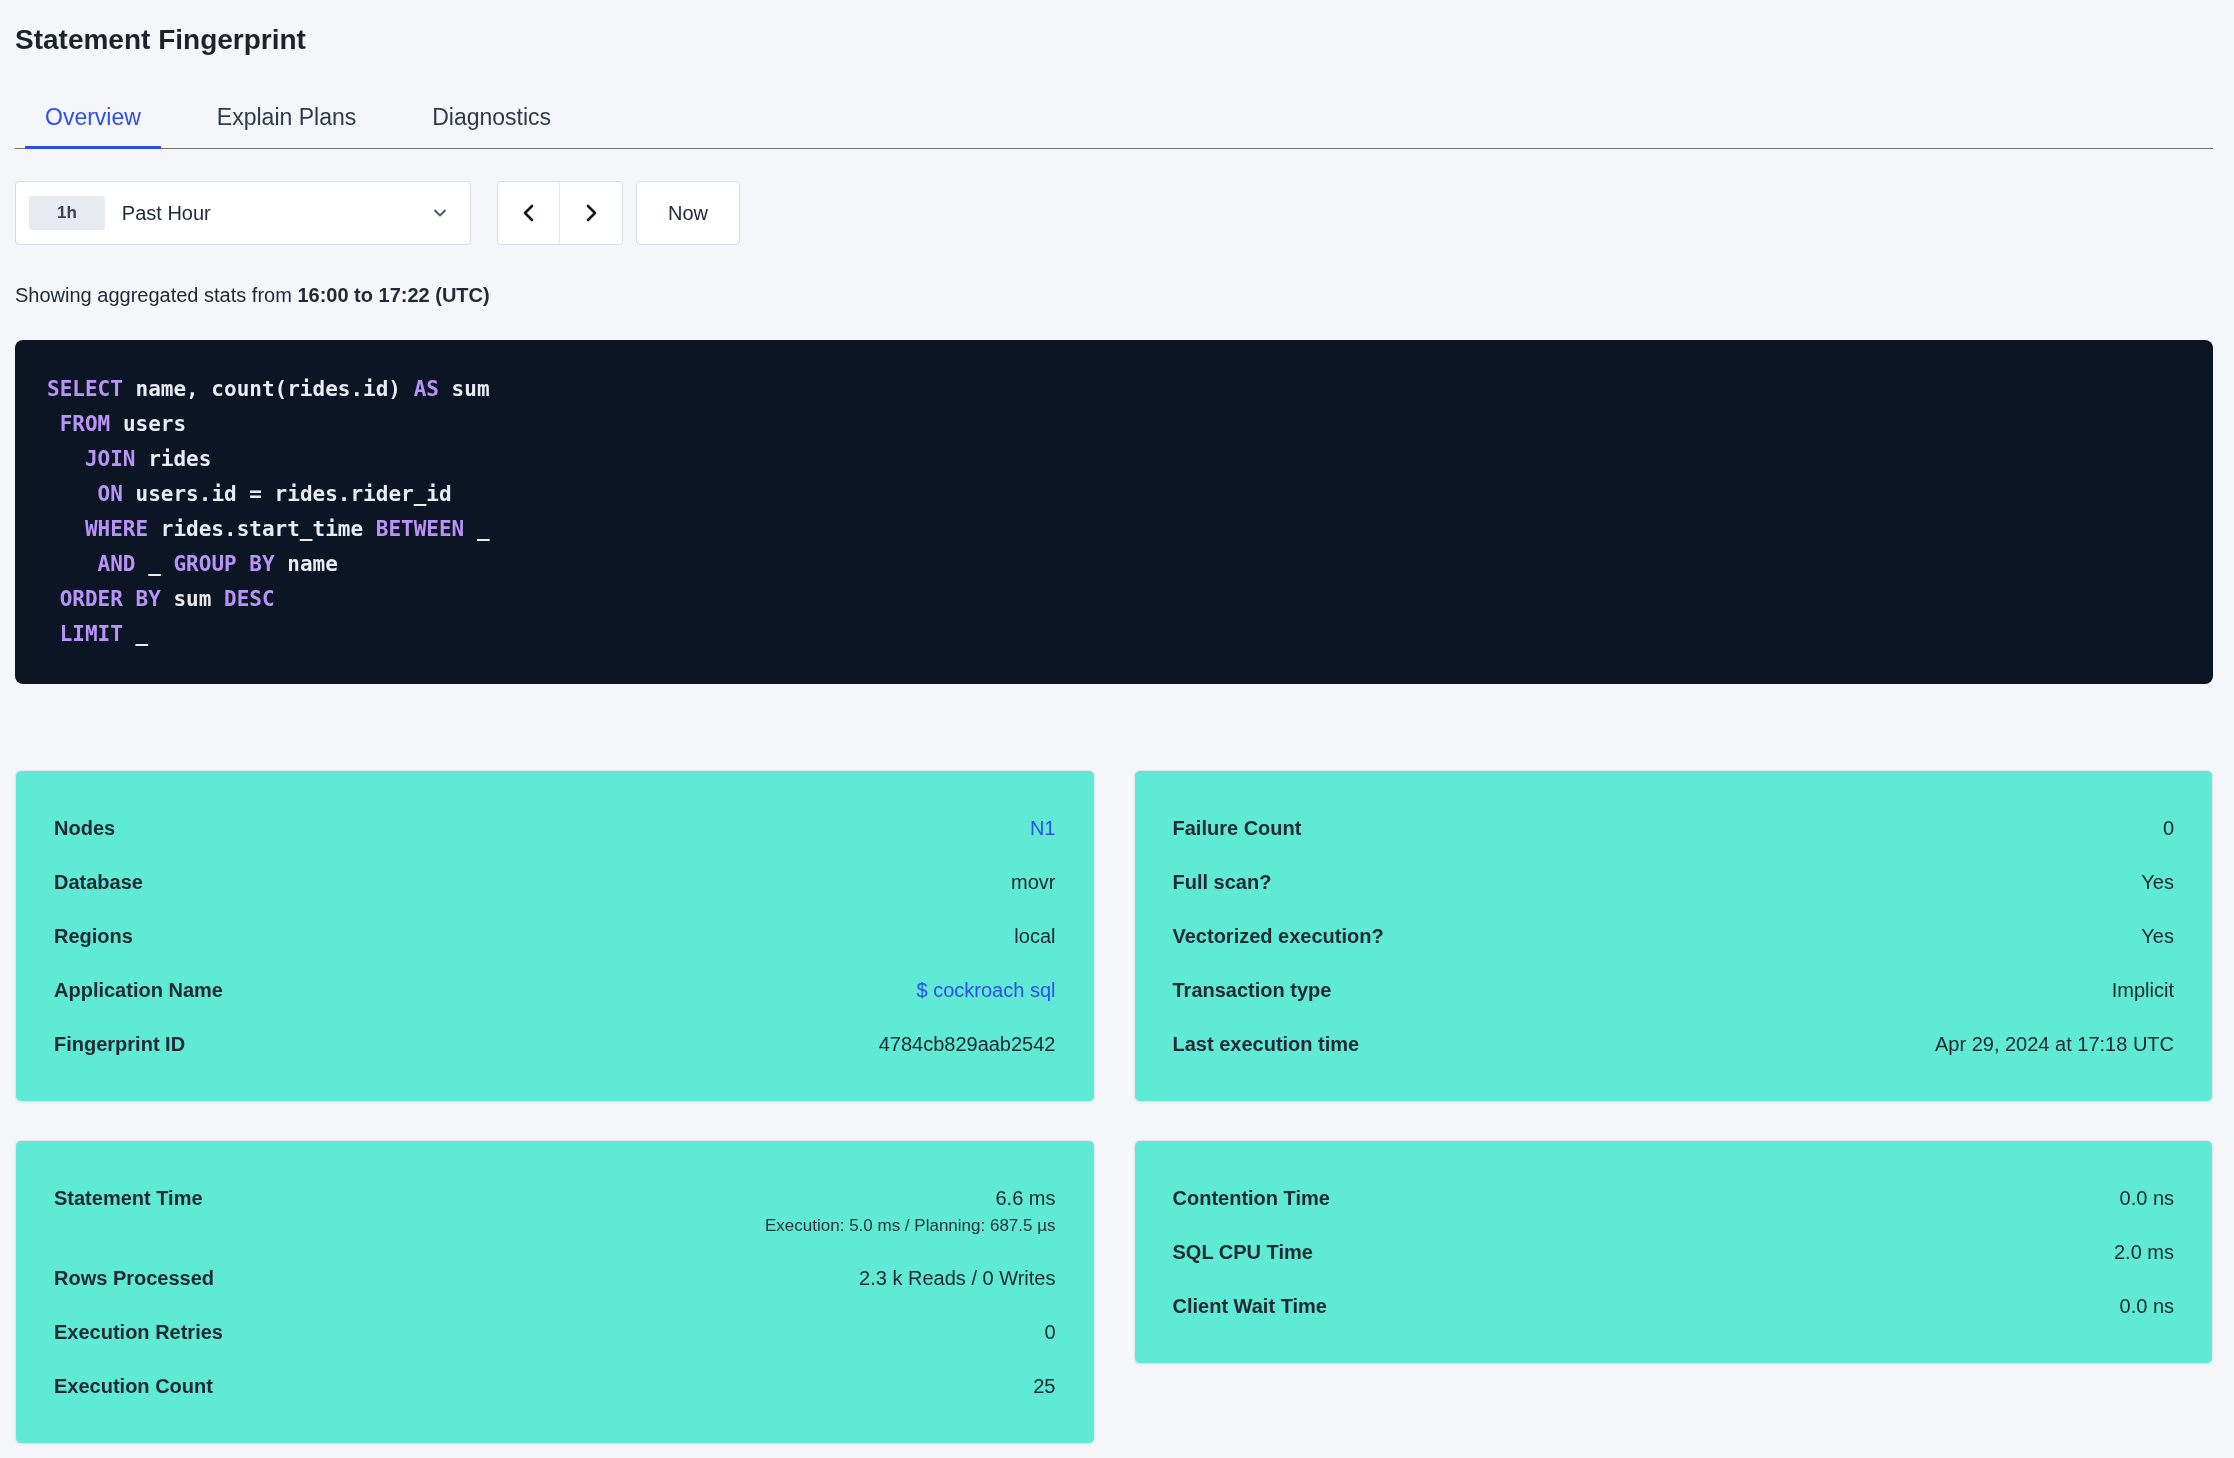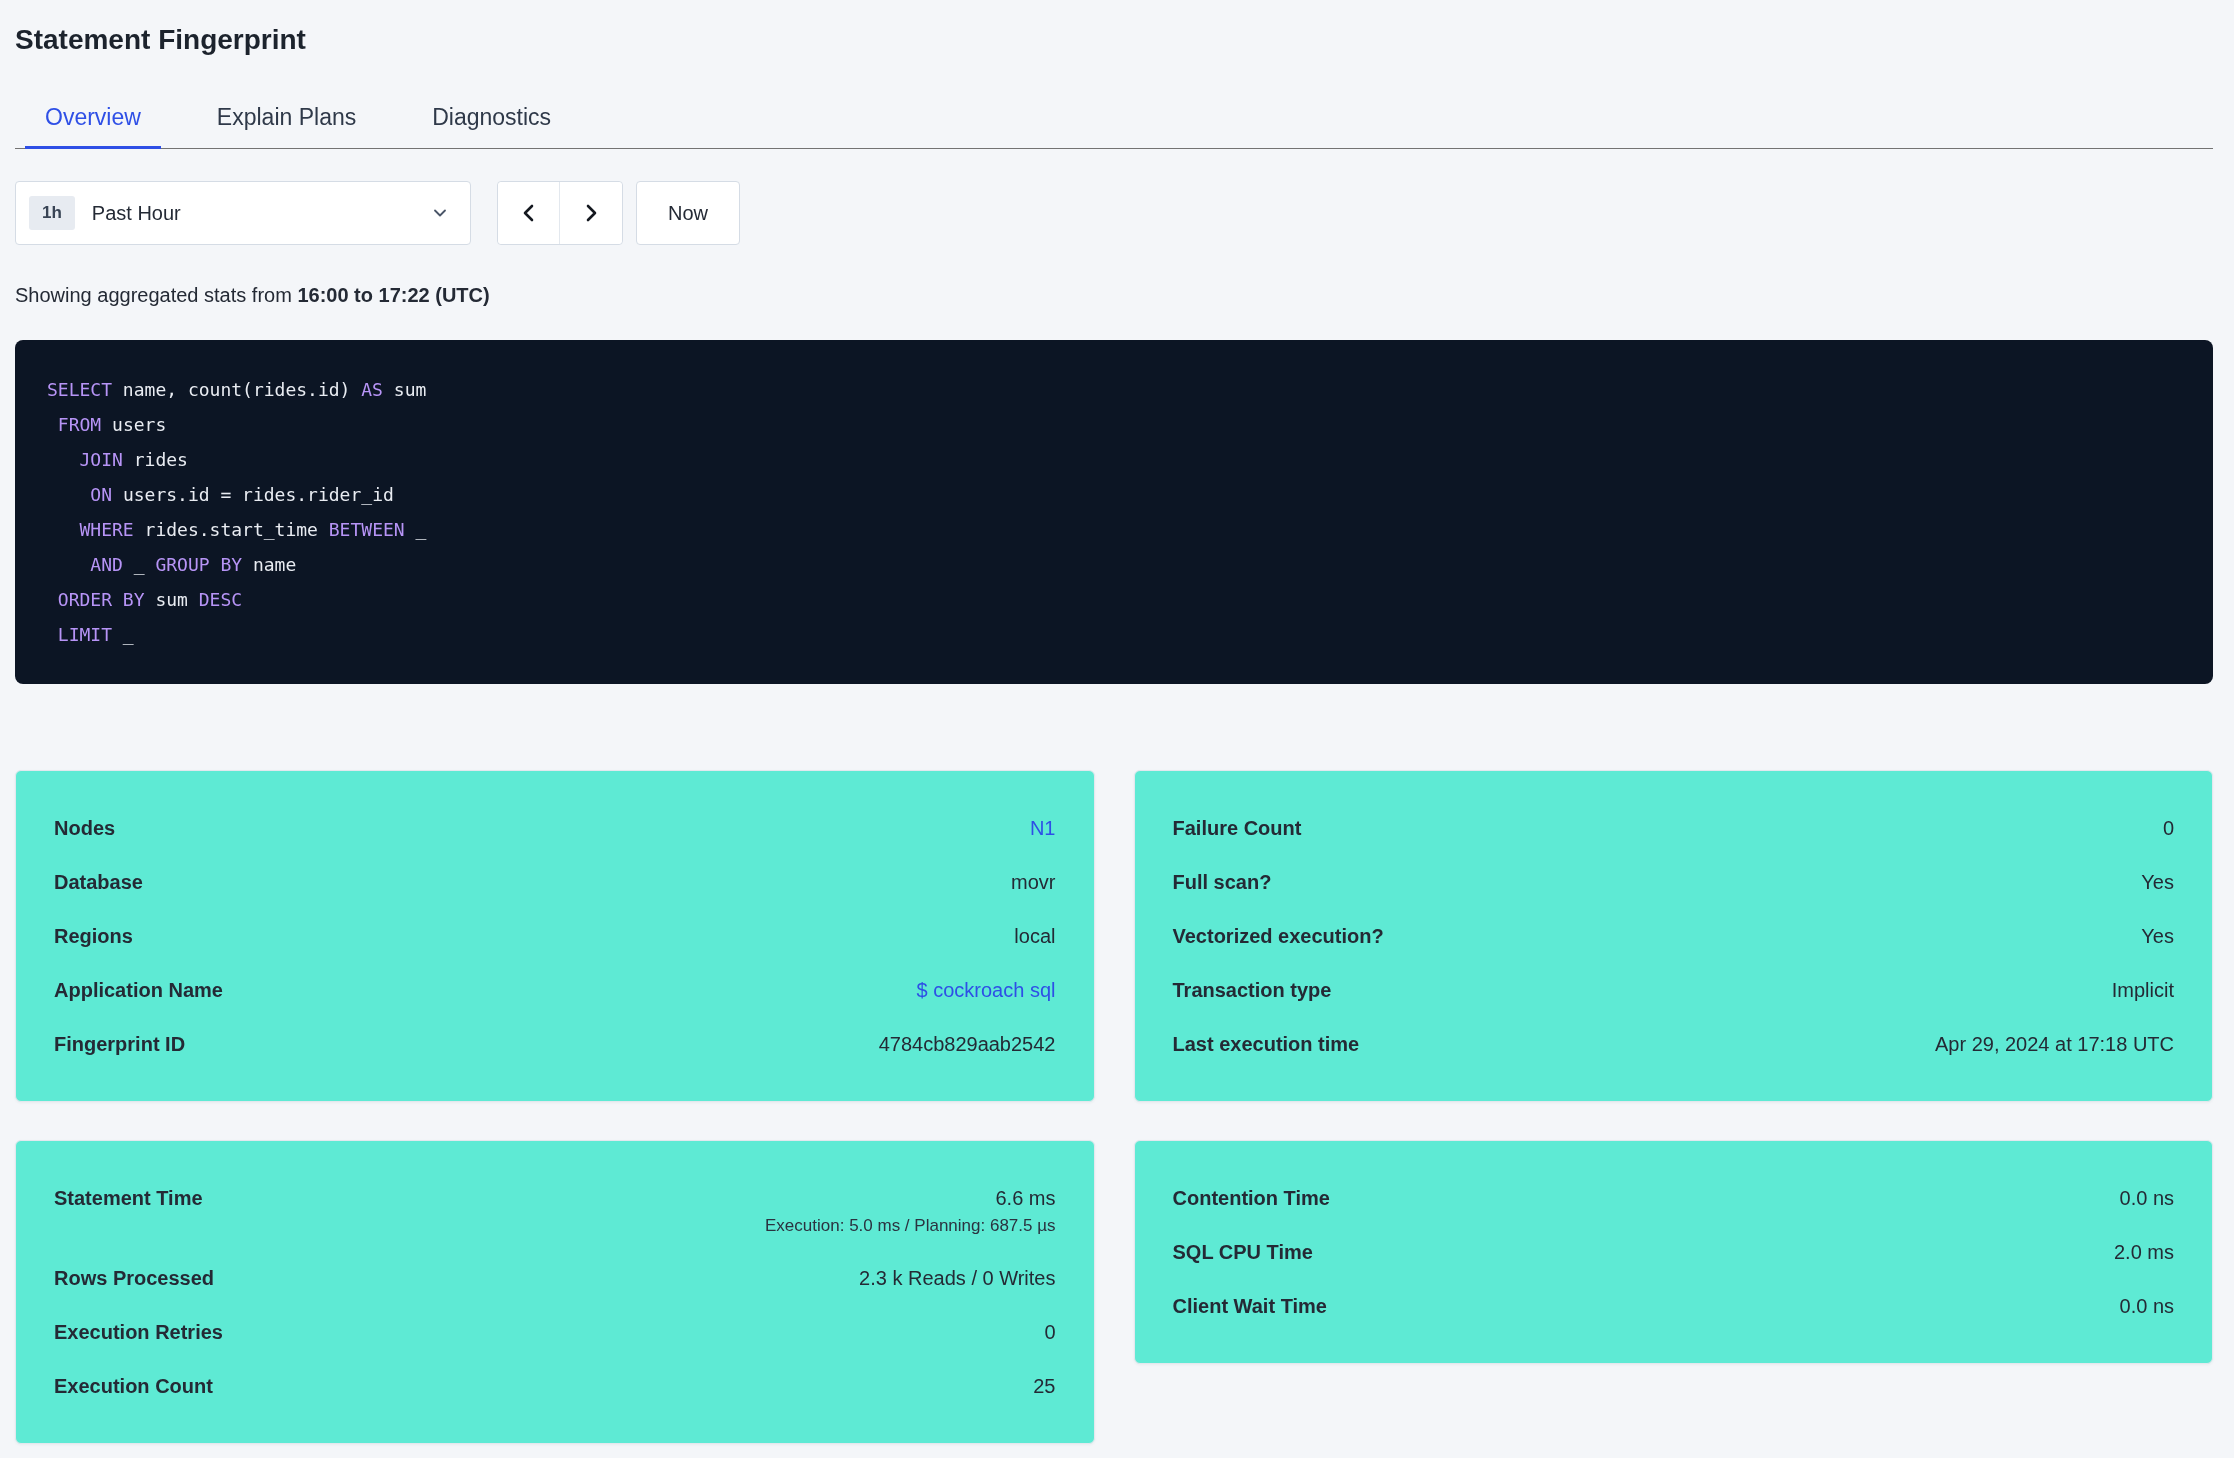--- a/index.html
+++ b/index.html
@@ -25,39 +25,39 @@
     background:var(--accent);
   }
 
   .controls { margin-top:32px; display:flex; align-items:center; }
   .range-select {
     width:456px; height:64px; background:#fff; border:1px solid #d5dce5; border-radius:4px;
     display:flex; align-items:center; padding:0 20px 0 13px; cursor:pointer;
   }
   .interval-badge {
     background:#e7ebf1; border-radius:3px; font-size:17px; font-weight:700;
-    padding:7px 13px; color:#39445
+    padding:7px 28px; color:#39445
 5; color:#394455;
   }
   .range-label { font-size:20px; color:#242a35; margin-left:17px; flex:1; }
   .nav-group { display:flex; margin-left:26px; border:1px solid #d5dce5; border-radius:4px; background:#fff; height:64px; }
   .nav-btn { width:62px; height:62px; display:flex; align-items:center; justify-content:center; cursor:pointer; background:#fff; }
   .nav-btn:first-child { border-right:1px solid #e3e8ee; border-radius:4px 0 0 4px; }
   .nav-btn:last-child { border-radius:0 4px 4px 0; }
   .now-btn {
     margin-left:13px; width:104px; height:64px; background:#fff; border:1px solid #d5dce5;
     border-radius:4px; display:flex; align-items:center; justify-content:center;
     font-size:20px; color:#242a35; cursor:pointer;
   }
 
   .stats-line { margin-top:36px; font-size:20px; line-height:28px; color:#242a35; }
   .stats-line .strong { font-weight:700; }
 
   .sql-box { margin-top:31px; background:#0c1524; border-radius:8px; padding:32px; }
-  .sql-code { font-family:"DejaVu Sans Mono", monospace; font-size:18px; line-height:35px; font-weight:400; color:#e9ecf2; white-space:pre; }
+  .sql-code { font-family:"DejaVu Sans Mono", monospace; font-size:21px; line-height:35px; font-weight:700; color:#e9ecf2; white-space:pre; }
   .sql-code .kw { color:#b794f6; }
 
   .cards-grid { display:grid; grid-template-columns:1fr 1fr; gap:39px; align-items:start; }
   .grid-1 { margin-top:86px; }
   .grid-2 { margin-top:38px; }
   .card {
     background:#5eead4; border:1px solid #e3e8ee; border-radius:6px; padding:30px 38px;
     box-shadow:0 1px 3px rgba(20,30,50,0.05);
   }
   .card-row { display:flex; justify-content:space-between; align-items:flex-start; padding:13px 0; }

